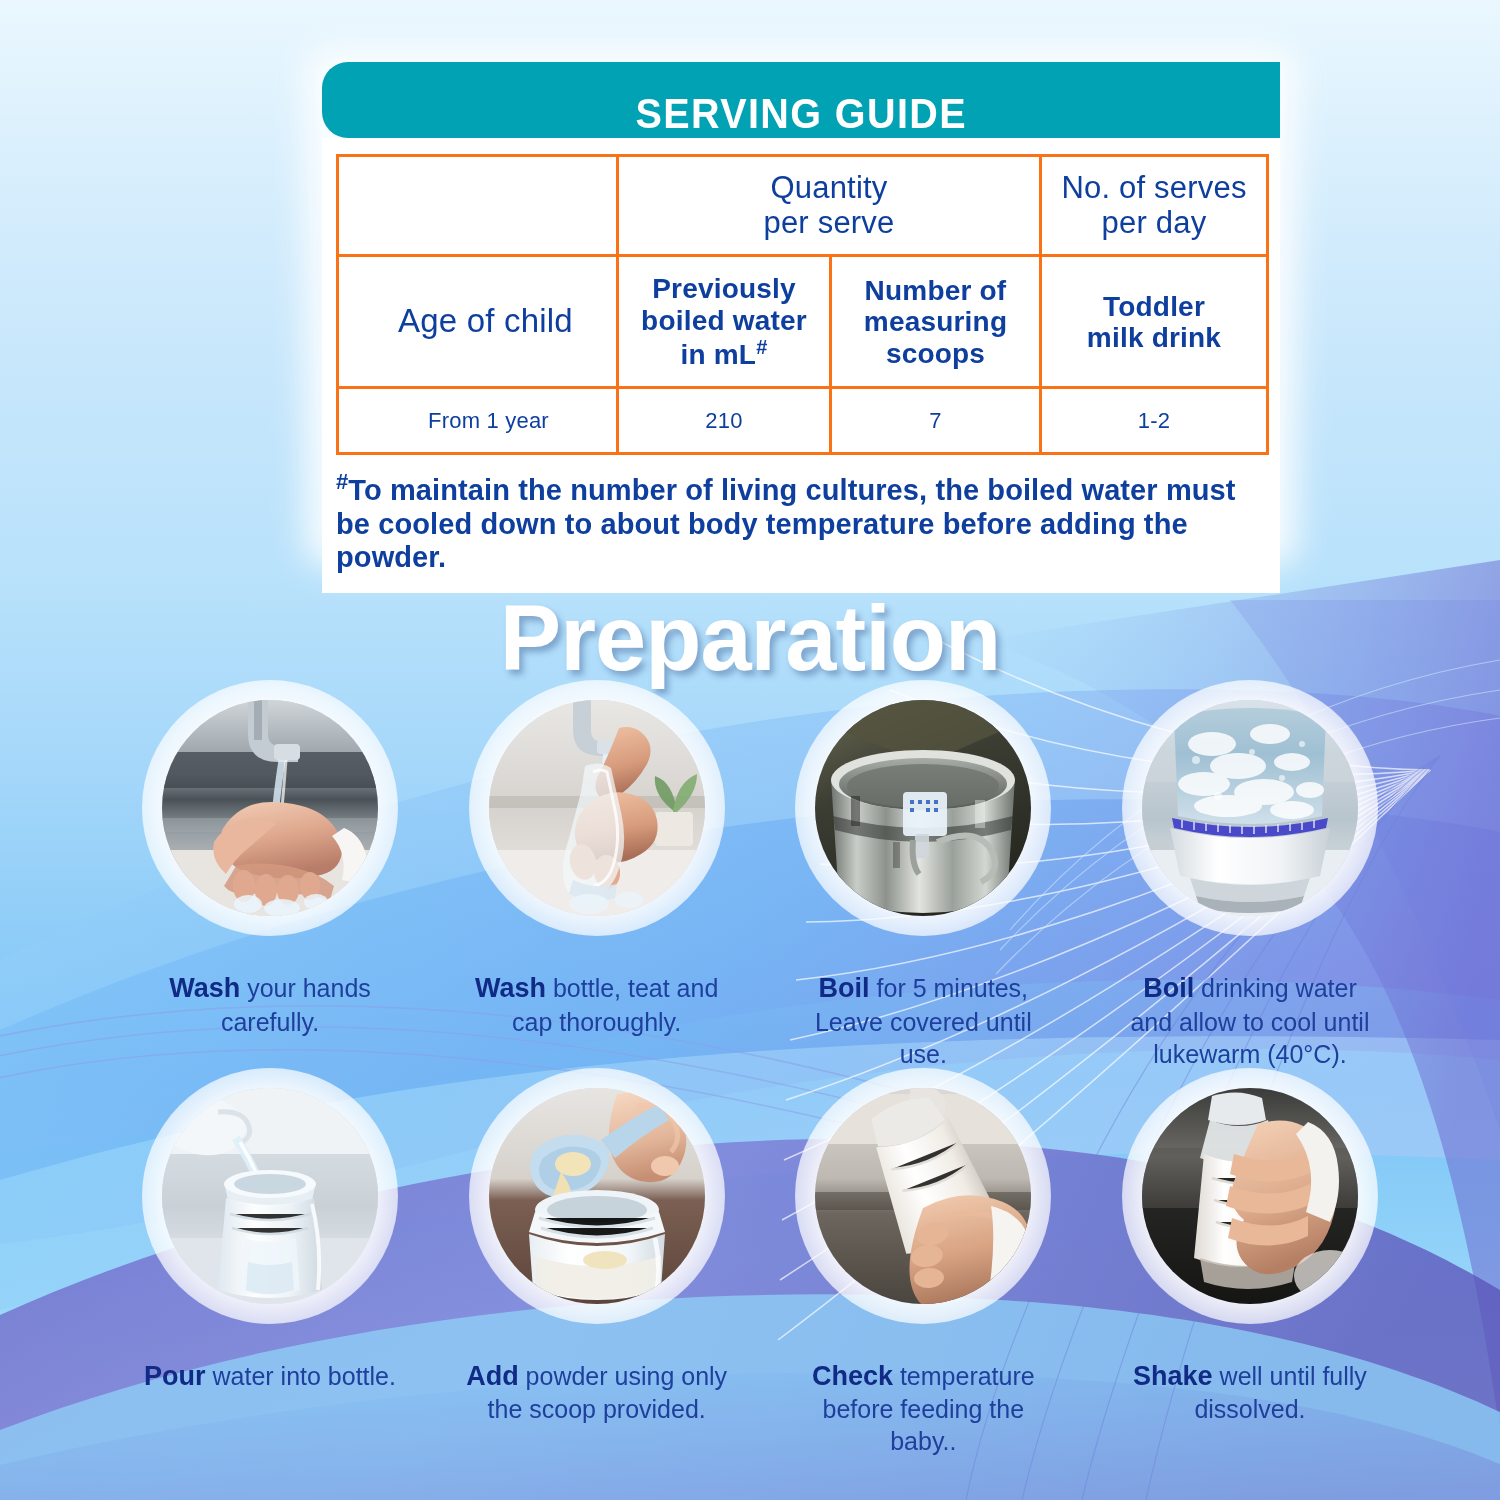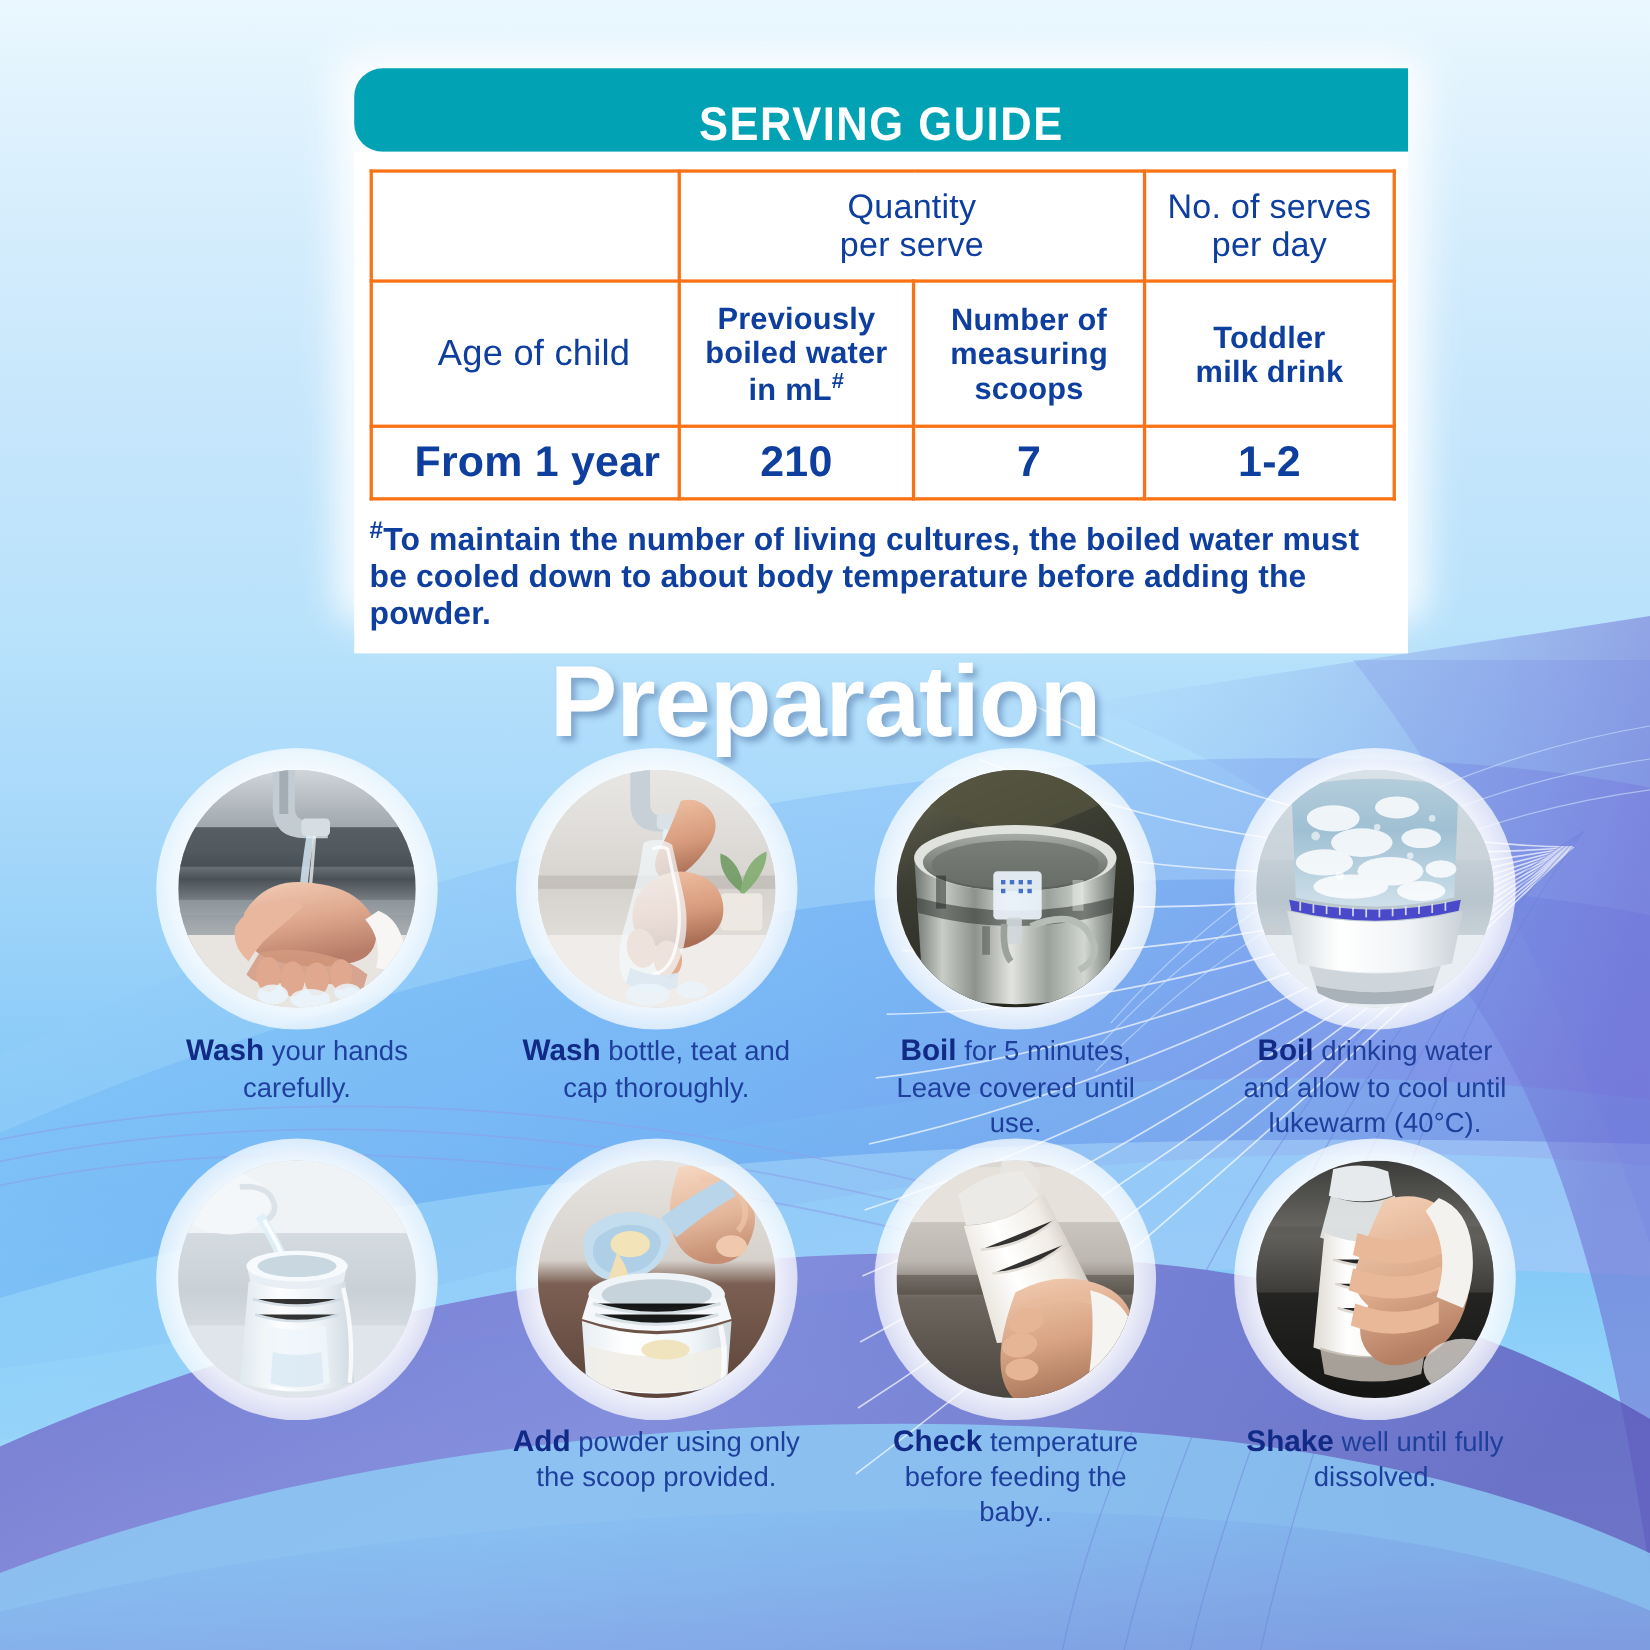--- a/index.html
+++ b/index.html
@@ -118,22 +118,22 @@
     letter-spacing: .2px;
   }
   .cell-label {
     font-size: 33px;
     font-weight: normal;
     text-align: left;
     padding-left: 22px;
     letter-spacing: .2px;
   }
   .cell-value {
-    font-size: 39px;
-    font-weight: bold;
+    font-size: 22px;
+    font-weight: normal;
     height: 66px;
     letter-spacing: .2px;
   }
   .sup-hash { font-size: 20px; vertical-align: super; }
 
   .guide-footnote {
     width: 930px;
     margin: 14px auto 0 auto;
     color: #0e3f9e;
     font-size: 29px;
@@ -169,20 +169,21 @@
   .step-row {
     display: flex;
     justify-content: space-between;
     margin-bottom: 18px;
   }
   .step {
     width: 300px;
     display: flex;
     flex-direction: column;
     align-items: center;
+    gap: 33px;
   }
   .step-photo-wrap {
     position: relative;
     width: 216px;
     height: 216px;
     margin-bottom: 22px;
   }
   .step-photo-wrap::before {
     content: "";
     position: absolute;
@@ -648,20 +649,23 @@
               <g stroke="#cdd8e0" stroke-width="2.5" opacity=".8">
                 <path d="M68 126 q40 12 80 0"></path>
                   <path d="M70 140 q38 12 76 0"></path>
               </g>
               <path d="M82 150 q26 8 52 0 l4 52 q-30 10 -60 0 Z" fill="#eff6fa" opacity=".85"></path>
               <path d="M86 174 q22 6 44 0 l2 28 q-24 8 -48 0 Z" fill="#dceaf4" opacity=".9"></path>
               <path d="M150 116 q10 40 6 86" stroke="#ffffff" stroke-width="4" fill="none" opacity=".8"></path>
             </svg>
           </div>
         </div>
+        <div class="step-caption">
+          <b>Pour</b><span> water into bottle.</span>
+        </div>
       </div>
 
       <div class="step">
         <div class="step-photo-wrap">
           <div class="step-photo">
             <svg viewBox="0 0 216 216">
               <defs>
                 <linearGradient id="abg" x1="0" y1="0" x2="0" y2="1">
                   <stop offset="0%" stop-color="#e7e5e2"></stop>
                     <stop offset="42%" stop-color="#d6d1cb"></stop>

